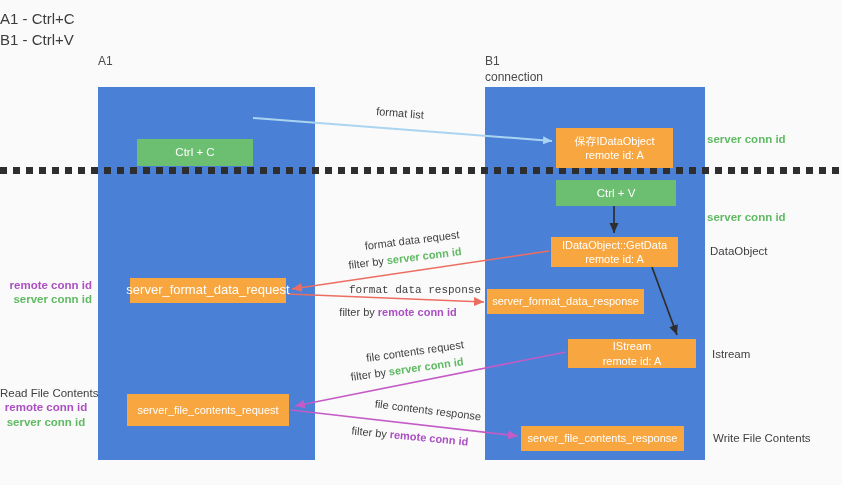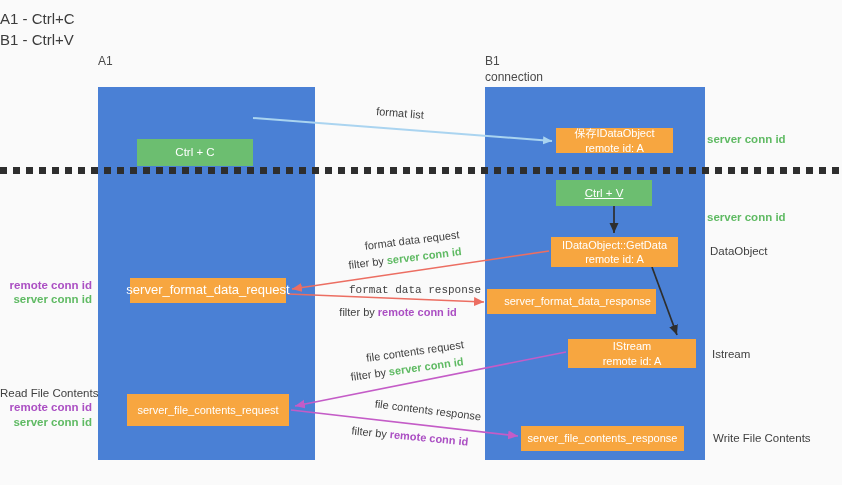--- a/index.html
+++ b/index.html
@@ -27,25 +27,25 @@
   #arrows{position:absolute;left:0;top:0;width:842px;height:485px;z-index:3;}
   .node{
     position:absolute;display:flex;flex-direction:column;align-items:center;
     justify-content:center;color:#fff;text-align:center;z-index:5;
     font-size:11.5px;line-height:1.3;white-space:nowrap;
   }
   .node .l2{font-size:11px;}
   .green{background:#6cbe70;}
   .orange{background:#f7a640;}
   #node-ctrl-c{left:137px;top:105px;width:116px;height:27px;margin-top:34px;}
-  #node-save{left:556px;top:128px;width:117px;height:25px;font-size:11px;}
-  #node-ctrl-v{left:556px;top:180px;width:96px;height:26px;text-decoration:underline;}
+  #node-save{left:556px;top:128px;width:117px;height:40px;font-size:11px;}
+  #node-ctrl-v{left:556px;top:180px;width:120px;height:26px;}
   #node-getdata{left:551px;top:237px;width:127px;height:30px;font-size:11px;}
   #node-format-req{left:130px;top:278px;width:156px;height:25px;font-size:13px;}
-  #node-format-resp{left:487px;top:289px;width:157px;height:25px;font-size:11px;padding-left:12px;}
+  #node-format-resp{left:487px;top:289px;width:157px;height:25px;font-size:11px;}
   #node-istream{left:568px;top:339px;width:128px;height:29px;font-size:11px;}
   #node-file-req{left:127px;top:394px;width:162px;height:32px;font-size:11px;}
   #node-file-resp{left:521px;top:426px;width:163px;height:25px;font-size:11px;}
   .lbl{
     position:absolute;font-size:11px;color:#4a4a4a;white-space:nowrap;z-index:6;
     transform:translate(-50%,-50%);
   }
   .green-t{color:#5fba63;font-weight:bold;}
   .purple-t{color:#ab4fc3;font-weight:bold;}
   .dark-t{color:#3f3f3f;}
@@ -61,21 +61,21 @@
   #lbl-fcreq{left:415px;top:351px;transform:translate(-50%,-50%) rotate(-8deg);}
   #lbl-filter3{left:407px;top:369px;transform:translate(-50%,-50%) rotate(-8deg);}
   #lbl-fcresp{left:428px;top:410px;transform:translate(-50%,-50%) rotate(7deg);}
   #lbl-filter4{left:410px;top:436px;transform:translate(-50%,-50%) rotate(5.5deg);}
   #side-scid-top{left:707px;top:133px;}
   #side-scid-mid{left:707px;top:211px;}
   #side-dataobject{left:710px;top:245px;color:#3f3f3f;}
   #side-istream{left:712px;top:348px;color:#3f3f3f;}
   #side-write{left:713px;top:432px;color:#3f3f3f;}
   #left-block-1{top:278px;}
-  #left-block-2{top:386px;}
+  #left-block-2{top:386px;text-align:center;}
 </style>
 </head>
 <body>
 
 <div class="canvas">
 
   <div class="title">
     <div>A1 - Ctrl+C</div>
     <div>B1 - Ctrl+V</div>
   </div>

